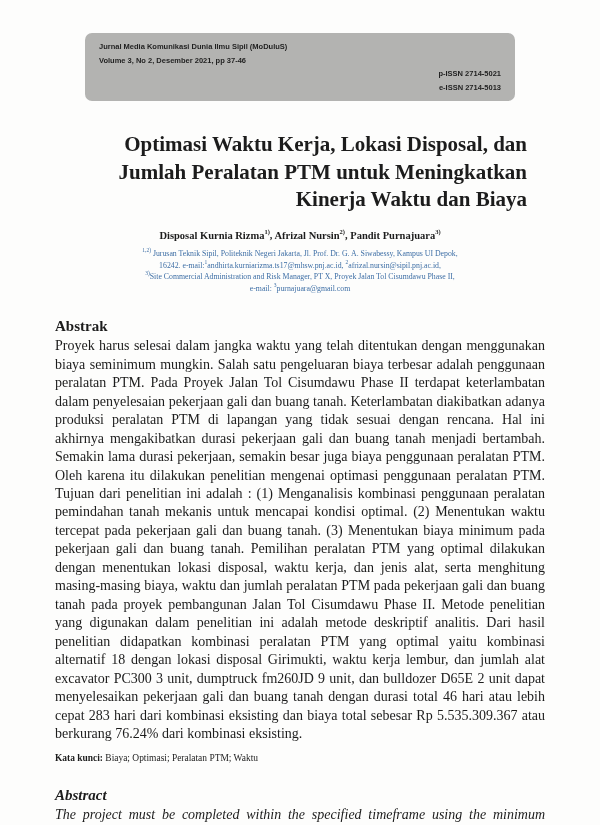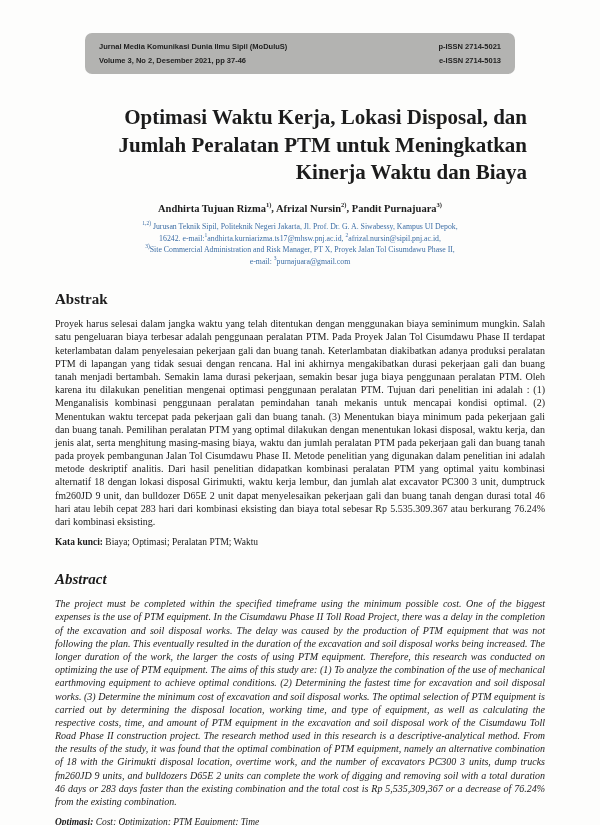--- a/index.html
+++ b/index.html
@@ -6,34 +6,34 @@
   .page{
     width:600px;height:825px;margin:0 auto;background:#fdfdfc;
     font-family:"Liberation Serif",serif;color:#1c1c1c;
     position:relative;box-sizing:border-box;padding:33px 55px 0 55px;
     box-shadow:0 0 4px rgba(0,0,0,.25);
   }
   .jheader{
     width:402px;margin:0 auto;background:#b3b3b1;border-radius:7px;
     padding:7px 14px;display:flex;justify-content:space-between;
     font-family:"Liberation Sans",sans-serif;font-size:7.5px;font-weight:bold;
-    color:#1f1f1f;line-height:1.8;
+    color:#1f1f1f;line-height:1.8;flex-direction:column;
   }
   .jh-right{text-align:right;}
   .title{
     font-size:21px;font-weight:bold;text-align:right;
     margin:30px 18px 0 18px;line-height:1.32;
   }
   .authors{text-align:center;font-weight:bold;font-size:10.5px;margin-top:14px;}
   .authors sup{font-size:6.5px;}
   .affil{text-align:center;font-size:7.8px;color:#3d6ea5;margin-top:6px;line-height:1.45;}
   .affil sup{font-size:5.5px;}
   .sect-heading{font-weight:bold;font-size:15px;margin-top:24px;}
   .sect-heading.it{font-style:italic;}
-  .body-par{font-size:10px;text-align:justify;line-height:1.32;margin:9px 0 0 0;}
+  .body-par{font-size:14px;text-align:justify;line-height:1.32;margin:2px 0 0 0;}
   .body-par.it{font-style:italic;}
   .kw-line{font-size:9.45px;margin:9px 0 0 0;}
   .kw-line .lbl{font-weight:bold;}
   .kw-line.it{font-style:italic;}
   .footer-row{display:flex;margin-top:14px;align-items:flex-start;gap:10px;}
   .cc-badge{
     width:76px;height:27px;background:#141414;border-radius:3px;
     display:flex;flex-direction:column;align-items:center;justify-content:center;flex:0 0 auto;
   }
   .cc-circles{display:flex;gap:3px;justify-content:center;}
@@ -60,21 +60,21 @@
     </div>
     <div class="jh-right">
       <div>p-ISSN 2714-5021</div>
       <div>e-ISSN 2714-5013</div>
     </div>
   </header>
 
   <h1 class="title">Optimasi Waktu Kerja, Lokasi Disposal, dan Jumlah Peralatan PTM untuk Meningkatkan Kinerja Waktu dan Biaya</h1>
 
   <div class="authors">
-    <span>Andhirta Tujuan Rizma</span><sup>1)</sup><span>, </span><span>Afrizal Nursin</span><sup>2)</sup><span>, </span><span>Pandit Purnajuara</span><sup>3)</sup>
+    <span>Disposal Kurnia Rizma</span><sup>1)</sup><span>, </span><span>Afrizal Nursin</span><sup>2)</sup><span>, </span><span>Pandit Purnajuara</span><sup>3)</sup>
   </div>
 
   <div class="affil">
     <div><sup>1,2)</sup><span> Jurusan Teknik Sipil, Politeknik Negeri Jakarta, Jl. Prof. Dr. G. A. Siwabessy, Kampus UI Depok,</span></div>
     <div><span>16242. e-mail:</span><sup>1</sup><span>andhirta.kurniarizma.ts17@mhsw.pnj.ac.id, </span><sup>2</sup><span>afrizal.nursin@sipil.pnj.ac.id,</span></div>
     <div><sup>3)</sup><span>Site Commercial Administration and Risk Manager, PT X, Proyek Jalan Tol Cisumdawu Phase II,</span></div>
     <div><span>e-mail: </span><sup>3</sup><span>purnajuara@gmail.com</span></div>
   </div>
 
   <section>

